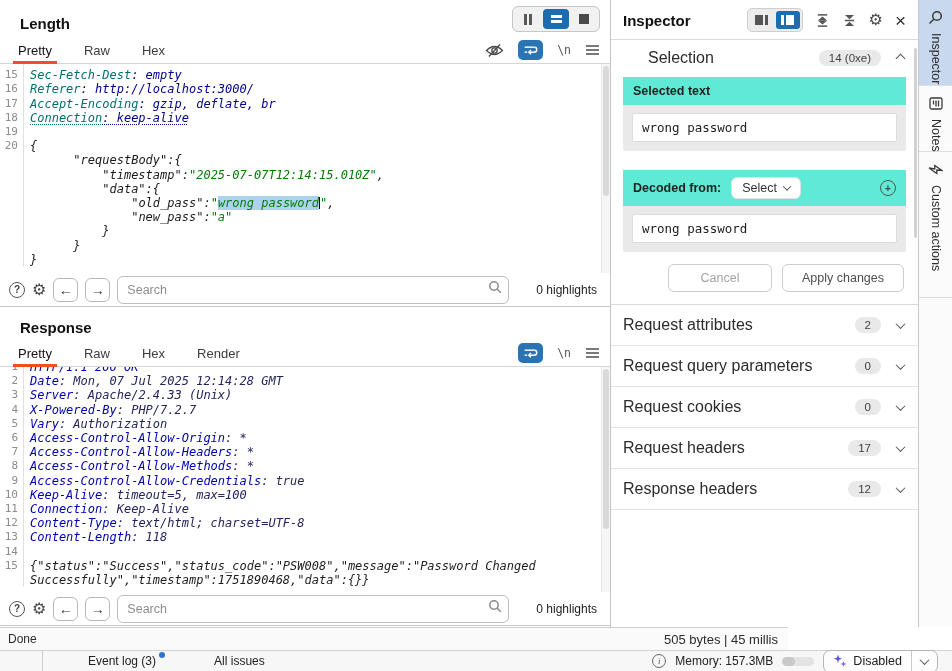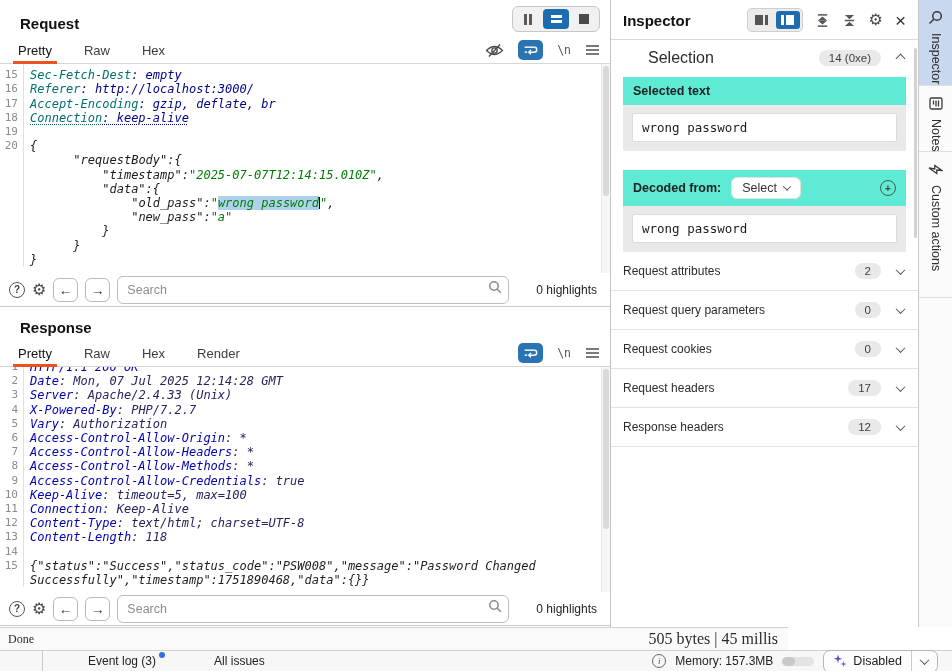--- a/index.html
+++ b/index.html
@@ -92,36 +92,36 @@
   .select-btn { background:#fff; border:1px solid #e2e2e2; border-radius:6px; padding:3px 10px; font-size:12.5px; font-weight:normal; color:#333; display:flex; align-items:center; gap:7px; }
   .select-btn .chev { width:6px; height:6px; }
   .plus-circle { margin-left:auto; }
 
   .btn-row { display:flex; justify-content:flex-end; gap:10px; padding:12px 14px 12px; border-bottom:1px solid #d9d9d9; }
   .btn { background:#fff; border:1px solid #cdcdcd; border-radius:6px; padding:6px 0; font-size:12.5px; text-align:center; }
   .btn.cancel { color:#a3a3a3; width:104px; }
   .btn.apply { color:#4f4f4f; width:122px; }
 
   .acc-row { display:flex; align-items:center; padding:11px 14px 11px 12px; border-bottom:1px solid #e3e3e3; }
-  .acc-label { font-size:12px; color:#2c2c2c; }
+  .acc-label { font-size:16px; color:#2c2c2c; }
   .acc-row .badge { margin-left:auto; }
   .acc-row .chev { margin-left:16px; }
   .insp-scroll-thumb { position:absolute; right:1px; top:48px; width:3px; height:190px; background:#d2d2d2; border-radius:2px; }
 
   
   .side-strip { position:absolute; left:918px; top:0; width:34px; height:627px; border-left:1px solid #c9c9c9; background:#fbfbfb; }
   .strip-tab { display:flex; flex-direction:column; align-items:center; padding-top:10px; gap:8px; border-bottom:1px solid #dedede; }
   .strip-tab.active { background:#c8d8ee; }
   .strip-tab .v-label { writing-mode:vertical-rl; font-size:12.5px; color:#2e2e2e; padding-bottom:12px; }
   .strip-icon { transform:rotate(90deg); }
 
   
-  .done-row { position:absolute; left:0; top:627px; width:788px; height:23px; background:#fafafa; border-top:1px solid #cfcfcf; display:flex; align-items:center; padding:0 10px 0 8px;font-family:Liberation Serif, serif; }
+  .done-row { position:absolute; left:0; top:627px; width:788px; height:23px; background:#fafafa; border-top:1px solid #cfcfcf; display:flex; align-items:center; padding:0 10px 0 8px; }
   .done-label { font-size:12px; color:#2c2c2c; }
-  .size-time { margin-left:auto; font-size:16px; color:#2c2c2c; }
+  .size-time { margin-left:auto; font-size:13px; color:#2c2c2c; }
 
   .bottom-bar { position:absolute; left:0; top:650px; width:952px; height:21px; background:#f7f7f7; border-top:1px solid #d2d2d2; display:flex; align-items:center; }
   .bb-left { display:flex; align-items:center; gap:26px; margin-left:42px; border-left:1px solid #cccccc; padding-left:13px; height:100%; }
   .bb-item { font-size:12px; color:#222; position:relative;margin-left:32px; }
   .notif-dot { position:absolute; right:-9px; top:-2px; width:6px; height:6px; border-radius:50%; background:#3071d8; }
   .bb-right { margin-left:auto; display:flex; align-items:center; gap:9px; padding-right:14px; }
   .info-circle { width:14px; height:14px; border:1.2px solid #666; border-radius:50%; display:flex; align-items:center; justify-content:center; font-size:9px; color:#555; font-style:italic; font-family:"Liberation Serif", serif; }
   .mem-label { font-size:12px; color:#222; }
   .mem-gauge { width:32px; height:9px; background:#e3e3e3; border-radius:5px; position:relative; overflow:hidden; }
   .mem-fill { position:absolute; left:0; top:0; bottom:0; width:13px; background:#c9c9c9; border-radius:5px; }
@@ -132,21 +132,21 @@
   svg { display:block; }
 </style>
 </head>
 <body>
 
 <div class="app">
 
   <div class="left-panel">
 
     <div class="title-row">
-      <span class="panel-title">Request</span>
+      <span class="panel-title">Length</span>
       <div class="layout-seg">
         <div class="seg-cell">
             <span class="vbar"></span>
             <span class="vbar"></span>
           </div>
         <div class="seg-cell active">
             <span style="display:flex;flex-direction:column;gap:2px;">
               <span class="hbar"></span>
               <span class="hbar"></span>
             </span>
@@ -444,20 +444,24 @@
           <span>Select</span>
           <span class="chev down"></span>
         </span>
         <span class="round-icon plus-circle">+</span>
       </div>
       <div class="grey-box-body">
         <div class="white-input">wrong password</div>
       </div>
     </div>
 
+    <div class="btn-row">
+      <span class="btn cancel">Cancel</span>
+      <span class="btn apply">Apply changes</span>
+    </div>
 
     <div class="acc-row">
       <span class="acc-label">Request attributes</span>
       <span class="badge">2</span>
       <span class="chev down"></span>
     </div>
     <div class="acc-row">
       <span class="acc-label">Request query parameters</span>
       <span class="badge">0</span>
       <span class="chev down"></span>

